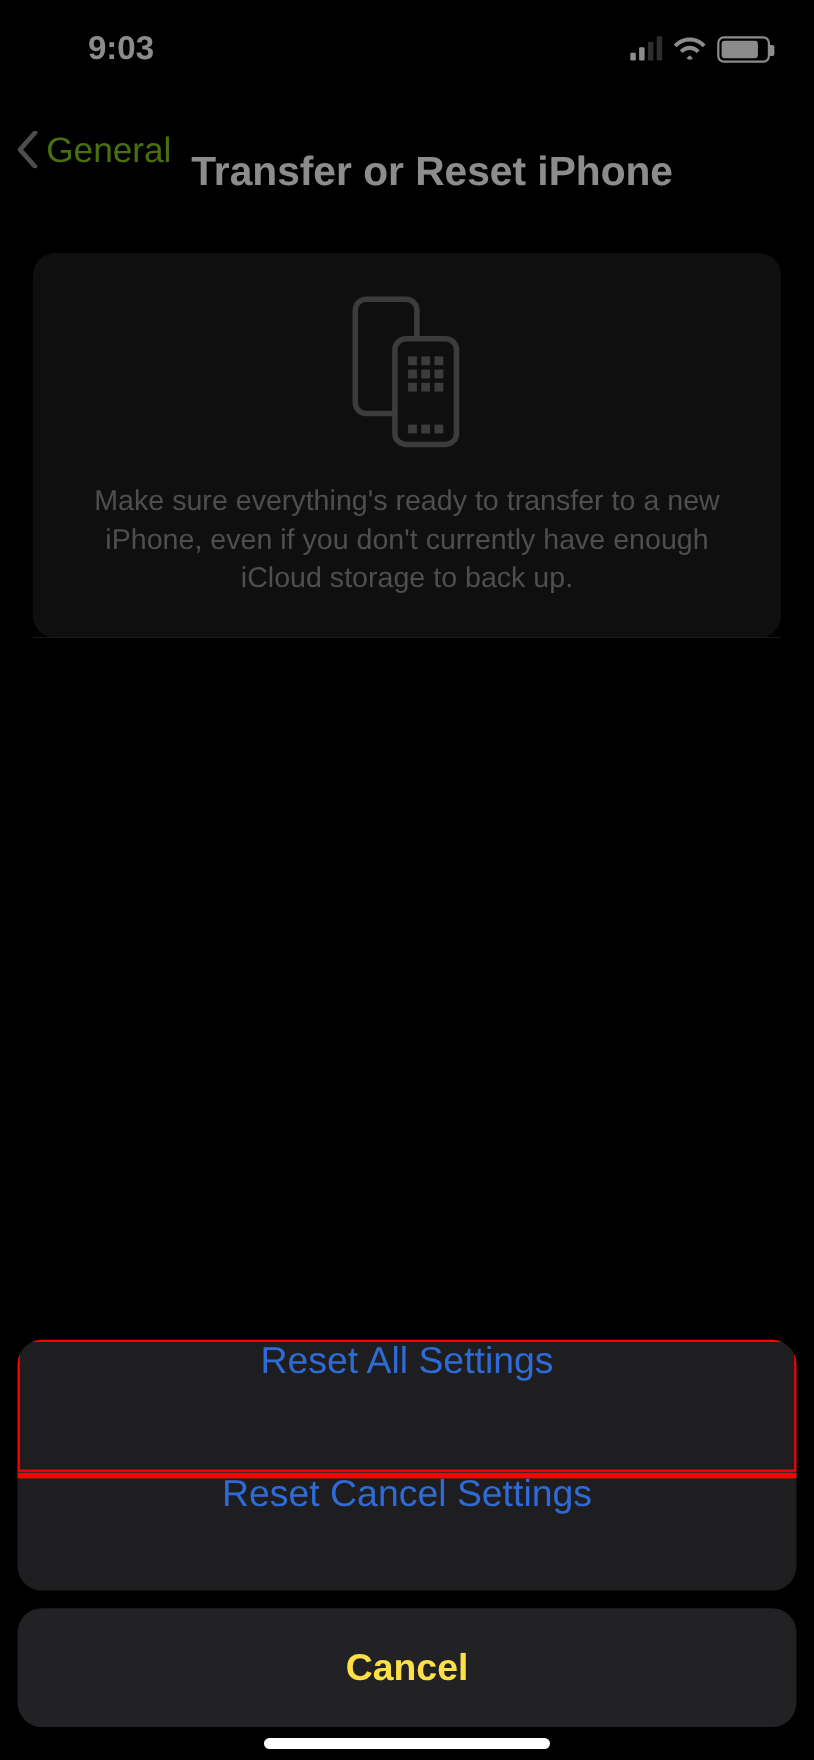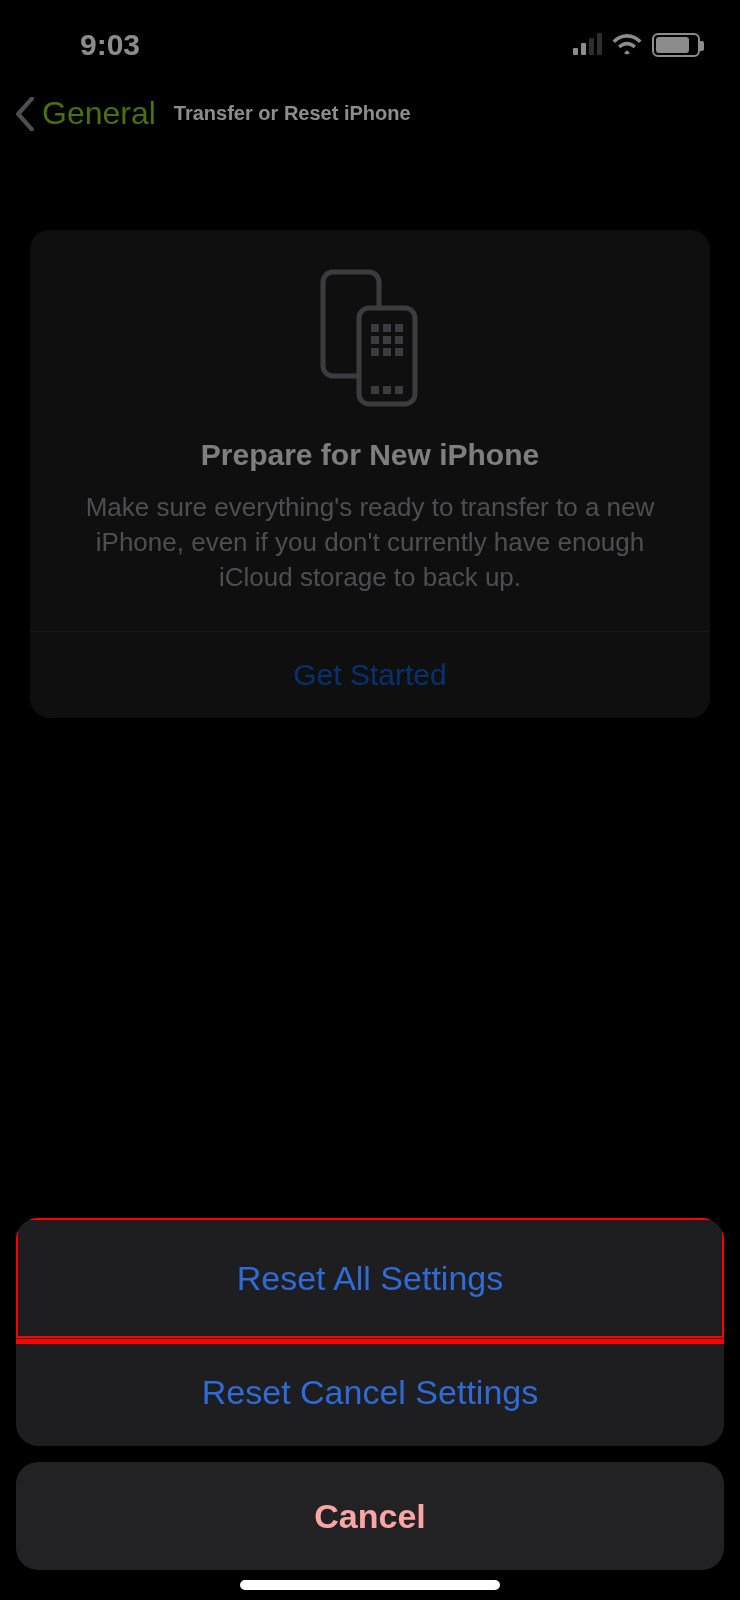--- a/index.html
+++ b/index.html
@@ -92,23 +92,24 @@
     color: #84cc16;
     font-size: 32px;
   }
   .chevron-left {
     width: 22px; height: 34px;
     margin-right: 6px;
   }
   .chevron-left svg { width: 100%; height: 100%; }
   .nav-title {
     color: #fff;
-    font-size: 20px;
+    font-size: 37px;
     font-weight: 600;
     margin-left: 18px;
+    margin-top: 40px;
   }
   
   .card {
     position: absolute;
     top: 230px;
     left: 30px; right: 30px;
     background: #1c1c1e;
     border-radius: 20px;
     padding: 38px 26px 0 26px;
     z-index: 2;
@@ -151,37 +152,36 @@
     z-index: 20;
   }
   .sheet-group {
     background: #1e1e20;
     border-radius: 22px;
     overflow: hidden;
   }
   .sheet-item {
     height: 108px;
     display: flex;
-    align-items: center;
     justify-content: center;
     color: #2f6bd6;
     font-size: 34px;
     border-top: 1px solid #2a2a2c;
     position: relative;
   }
   .sheet-item:first-child { border-top: none; height: 120px; }
   .sheet-cancel {
     margin-top: 16px;
     background: #222225;
     border-radius: 22px;
     height: 108px;
     display:flex;
     align-items:center;
     justify-content:center;
-    color: #fca5a5;
+    color: #fde047;
     font-size: 34px;
     font-weight: 600;
   }
   .highlight-box {
     position: absolute;
     inset: -6px -6px -6px -6px;
     border: 8px solid #ff0000;
     pointer-events: none;
   }
   
@@ -255,24 +255,22 @@
           <rect x="80" y="68" width="8" height="8"></rect>
         <rect x="56" y="80" width="8" height="8"></rect>
           <rect x="68" y="80" width="8" height="8"></rect>
           <rect x="80" y="80" width="8" height="8"></rect>
         <rect x="56" y="118" width="8" height="8"></rect>
           <rect x="68" y="118" width="8" height="8"></rect>
           <rect x="80" y="118" width="8" height="8"></rect>
       </g>
     </svg>
   </div>
-  <div class="card-title">Prepare for New iPhone</div>
   <div class="card-desc">Make sure everything's ready to transfer to a new iPhone, even if you don't currently have enough iCloud storage to back up.</div>
   <div class="card-sep"></div>
-  <div class="card-action">Get Started</div>
 </div>
 
 <div class="bg-row">Reset</div>
 
 <div class="dim-overlay"></div>
 
 <div class="action-sheet">
   <div class="sheet-group">
     <div class="sheet-item">
       <span>Reset All Settings</span>

